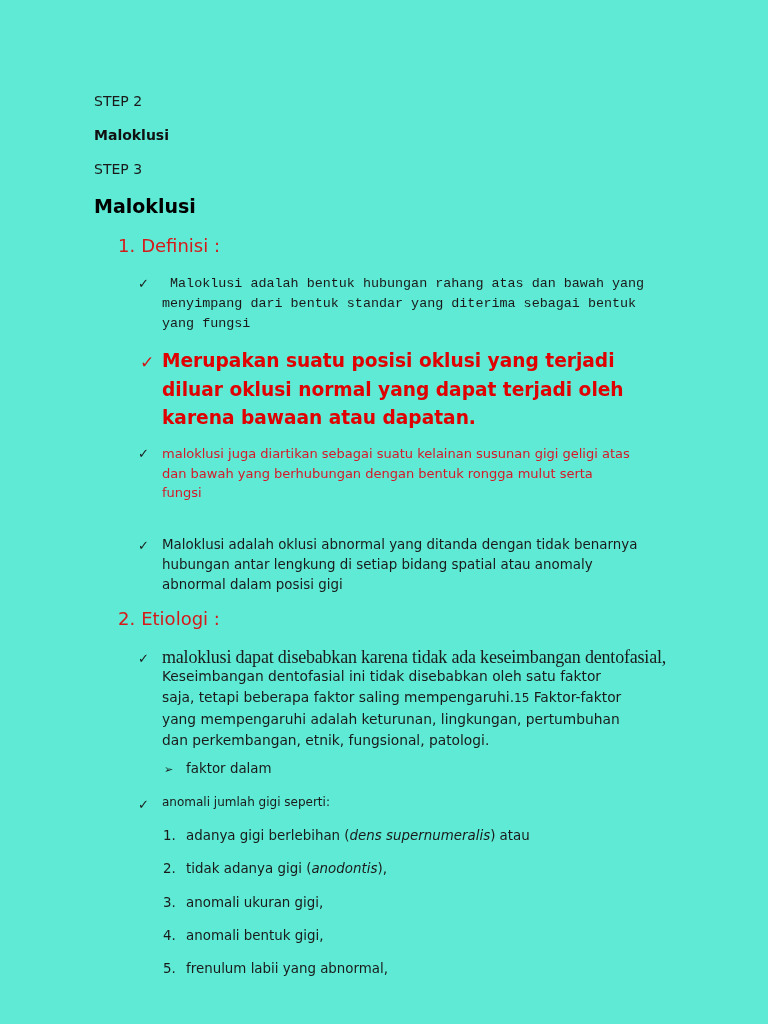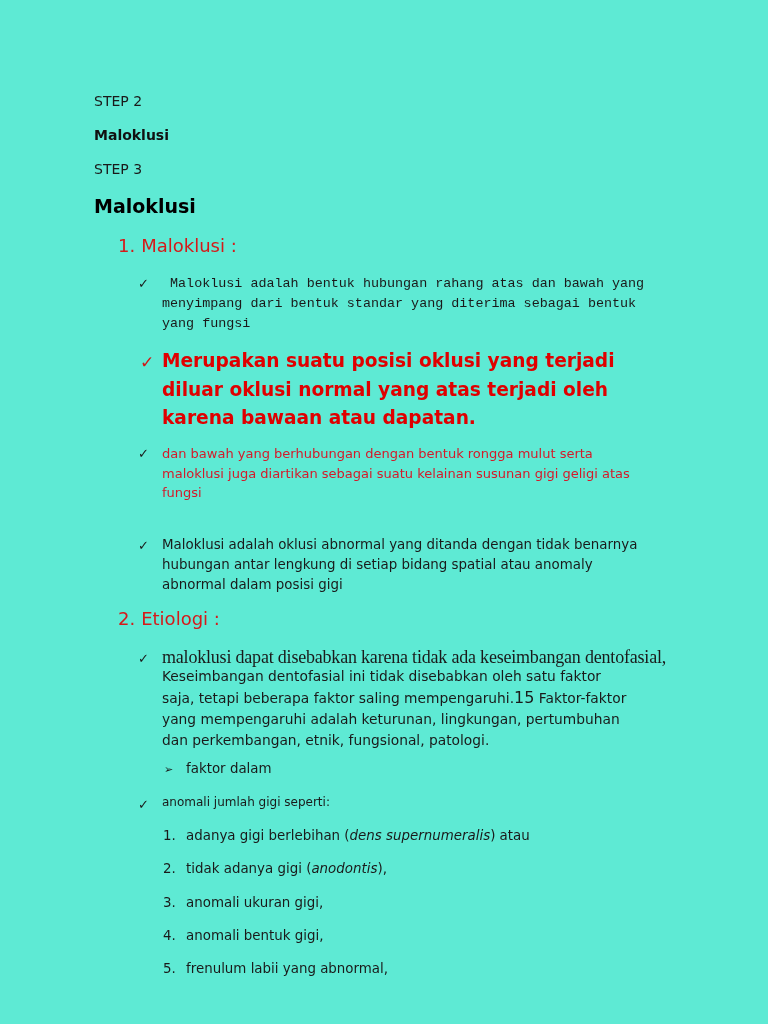--- a/index.html
+++ b/index.html
@@ -56,62 +56,62 @@
       font-weight: bold;
       font-size: 18.6px;
       line-height: 28.5px;
     }
     .serif-small {
       font-family: "Liberation Serif", serif;
       font-size: 18px;
       letter-spacing: -0.2px;
       color: #1a1a1a;
     }
-    .super-small { font-size: 16px; text-align: center; }
+    .super-small { font-size: 12px; text-align: center; }
     .para.etio { font-size: 13.8px; line-height: 21px; }
 
     .arrow-item { left: 164px; font-size: 13.4px; }
     .arrow-item .arrow { display: inline-block; width: 22px; font-size: 11px; }
 
     .num-item { left: 163px; font-size: 13.4px; color: #1a1a1a; }
     .num-item .n { display: inline-block; width: 23px; }
     .num-item i { }
   </style>
 </head>
 <body>
 
 <div class="page">
 
   <div class="abs step" style="top:93px;">STEP 2</div>
   <div class="abs sub-title" style="top:127px;">Maloklusi</div>
   <div class="abs step" style="top:161px;">STEP 3</div>
   <div class="abs main-title" style="top:195px;">Maloklusi</div>
 
   <div class="abs section-heading" style="top:235px;">
-    <span class="num">1.</span><span>Maloklusi :</span>
+    <span class="num">1.</span><span>Definisi :</span>
   </div>
 
   <span class="check" style="left:138px; top:276px;">✓</span>
   <div class="para" style="top:274px;font-family:Liberation Mono, monospace;">
     <div style="white-space:pre;"> Maloklusi adalah bentuk hubungan rahang atas dan bawah yang</div>
     <div>menyimpang dari bentuk standar yang diterima sebagai bentuk</div>
     <div>yang fungsi</div>
   </div>
 
   <span class="check red" style="left:140px; top:352px; font-size:17px;">✓</span>
   <div class="para red-bold" style="top:347px;">
     <div>Merupakan suatu posisi oklusi yang terjadi</div>
-    <div>diluar oklusi normal yang atas terjadi oleh</div>
+    <div>diluar oklusi normal yang dapat terjadi oleh</div>
     <div>karena bawaan atau dapatan.</div>
   </div>
 
   <span class="check" style="left:138px; top:446px;">✓</span>
   <div class="para red-light" style="top:444px;">
+    <div>maloklusi juga diartikan sebagai suatu kelainan susunan gigi geligi atas</div>
     <div>dan bawah yang berhubungan dengan bentuk rongga mulut serta</div>
-    <div>maloklusi juga diartikan sebagai suatu kelainan susunan gigi geligi atas</div>
     <div>fungsi</div>
   </div>
 
   <span class="check" style="left:138px; top:538px;">✓</span>
   <div class="para" style="top:535px;">
     <div>Maloklusi adalah oklusi abnormal yang ditanda dengan tidak benarnya</div>
     <div>hubungan antar lengkung di setiap bidang spatial atau anomaly</div>
     <div>abnormal dalam posisi gigi</div>
   </div>
 

